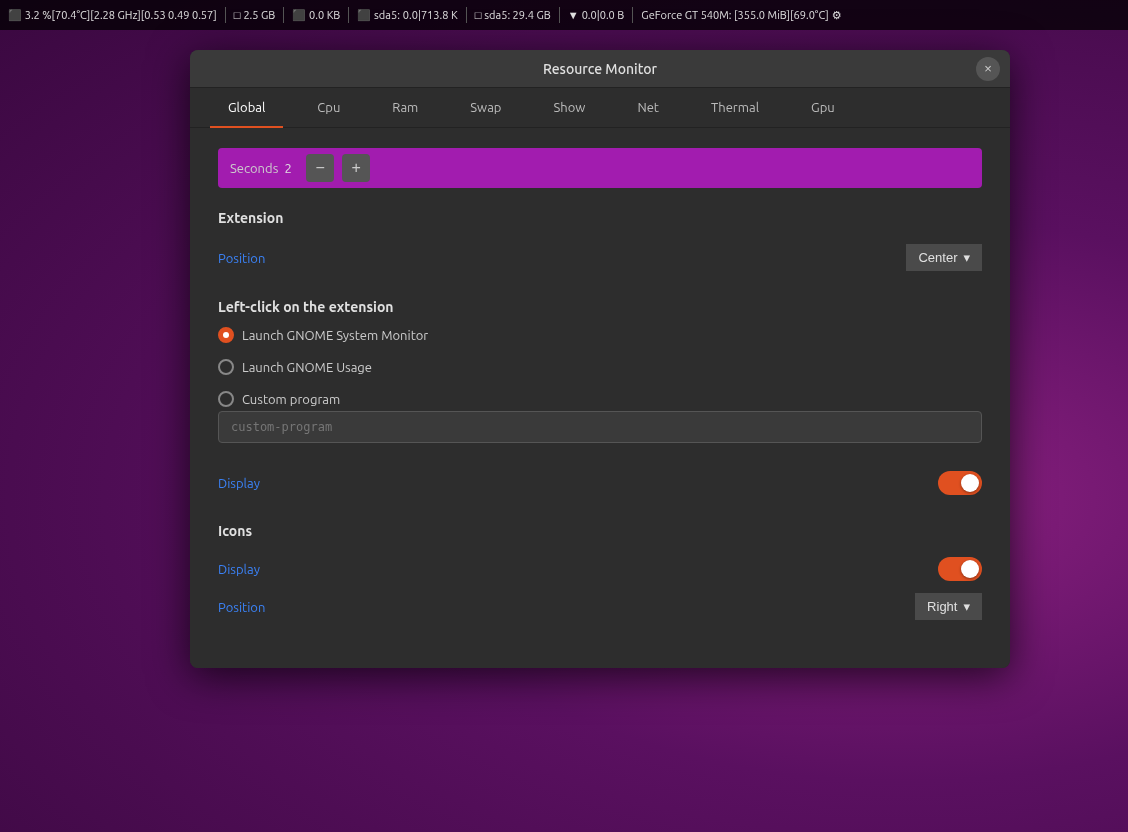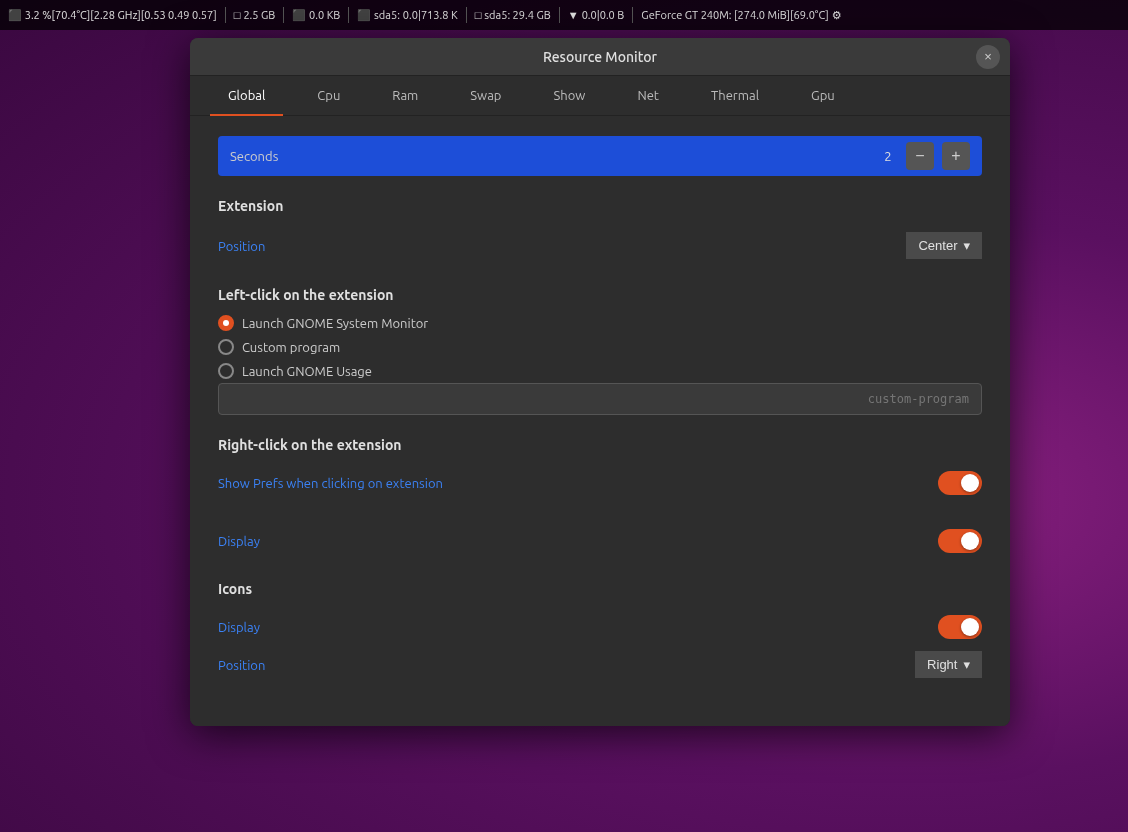--- a/index.html
+++ b/index.html
@@ -38,21 +38,21 @@
     .topbar-sep {
       width: 1px;
       height: 16px;
       background: #555;
       margin: 0 2px;
     }
 
     
     #dialog {
       position: absolute;
-      top: 38px;
+      top: 50px;
       left: 190px;
       width: 820px;
       background: #2d2d2d;
       border-radius: 8px;
       box-shadow: 0 8px 40px rgba(0,0,0,0.7);
       overflow: hidden;
     }
 
     #dialog-titlebar {
       background: #3a3a3a;
@@ -134,25 +134,24 @@
       justify-content: space-between;
       padding: 6px 0;
       color: #ccc;
       font-size: 13px;
     }
 
     
     .seconds-control {
       display: flex;
       align-items: center;
-      background: #1d4ed8;
+      background: #a21caf;
       border-radius: 4px;
       padding: 6px 12px;
       gap: 0;
-      justify-content: space-between;
     }
 
     .seconds-label {
       color: #ccc;
       font-size: 13px;
     }
 
     .seconds-right {
       display: flex;
       align-items: center;
@@ -191,21 +190,21 @@
       cursor: pointer;
       display: flex;
       align-items: center;
       gap: 6px;
     }
 
     
     .radio-group {
       display: flex;
       flex-direction: column;
-      gap: 8px;
+      gap: 16px;
       margin-top: 4px;
     }
 
     .radio-item {
       display: flex;
       align-items: center;
       gap: 8px;
       cursor: pointer;
       color: #ccc;
       font-size: 13px;
@@ -239,21 +238,20 @@
       background: #3a3a3a;
       border: 1px solid #555;
       border-radius: 4px;
       padding: 8px 12px;
       color: #f97316;
       font-size: 12px;
       font-family: monospace;
       width: 100%;
       margin-top: 4px;
       outline: none;
-      text-align: right;
     }
 
     
     .toggle {
       width: 44px;
       height: 24px;
       border-radius: 12px;
       background: #e05020;
       position: relative;
       cursor: pointer;
@@ -306,21 +304,21 @@
     <span>□</span>
     <span>sda5: 29.4 GB</span>
   </span>
   <span class="topbar-sep"></span>
   <span class="topbar-item">
     <span>▼</span>
     <span>0.0|0.0 B</span>
   </span>
   <span class="topbar-sep"></span>
   <span class="topbar-item">
-    <span>GeForce GT 240M: [274.0 MiB][69.0°C]</span>
+    <span>GeForce GT 540M: [355.0 MiB][69.0°C]</span>
     <span>⚙</span>
   </span>
 </div>
 
 <div id="dialog">
 
   <div id="dialog-titlebar">
     <span id="dialog-title">Resource Monitor</span>
     <button id="close-btn">×</button>
   </div>
@@ -363,37 +361,30 @@
     <div class="section">
       <div class="section-title">Left-click on the extension</div>
       <div class="radio-group">
         <label class="radio-item">
           <div class="radio-circle checked">
           </div>
           <span>Launch GNOME System Monitor</span>
         </label>
         <label class="radio-item">
           <div class="radio-circle"></div>
-          <span>Custom program</span>
+          <span>Launch GNOME Usage</span>
         </label>
         <label class="radio-item">
           <div class="radio-circle"></div>
-          <span>Launch GNOME Usage</span>
+          <span>Custom program</span>
         </label>
       </div>
       <input type="text" class="custom-program-input" placeholder="custom-program" style="">
     </div>
 
-    <div class="section">
-      <div class="section-title">Right-click on the extension</div>
-      <div class="row">
-        <span class="row-label">Show Prefs when clicking on extension</span>
-        <div class="toggle"></div>
-      </div>
-    </div>
 
     <div class="section">
       <div class="row">
         <span class="row-label">Display</span>
         <div class="toggle"></div>
       </div>
     </div>
 
     <div class="section">
       <div class="section-title">Icons</div>

